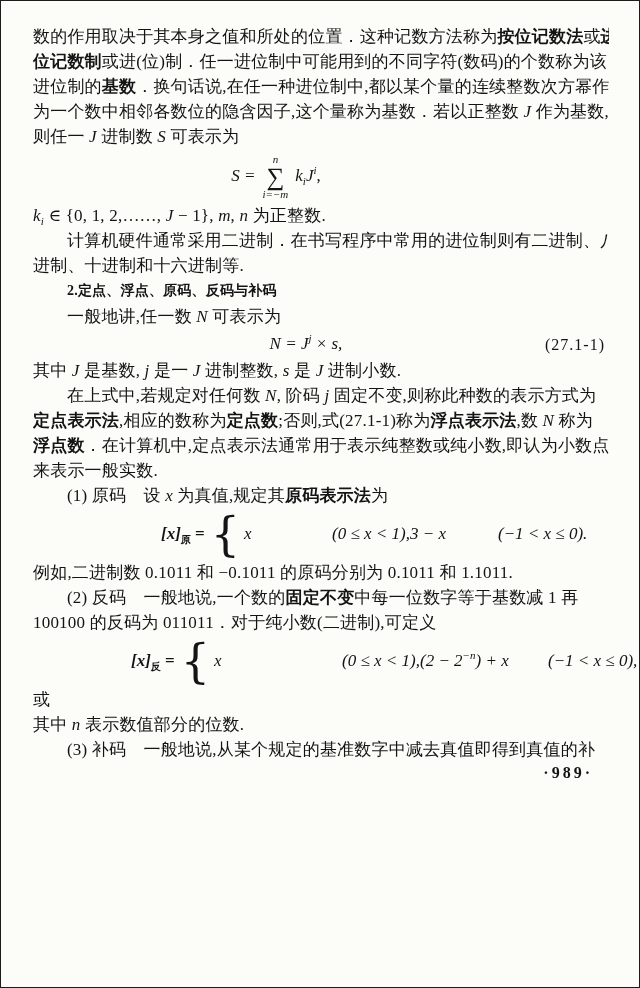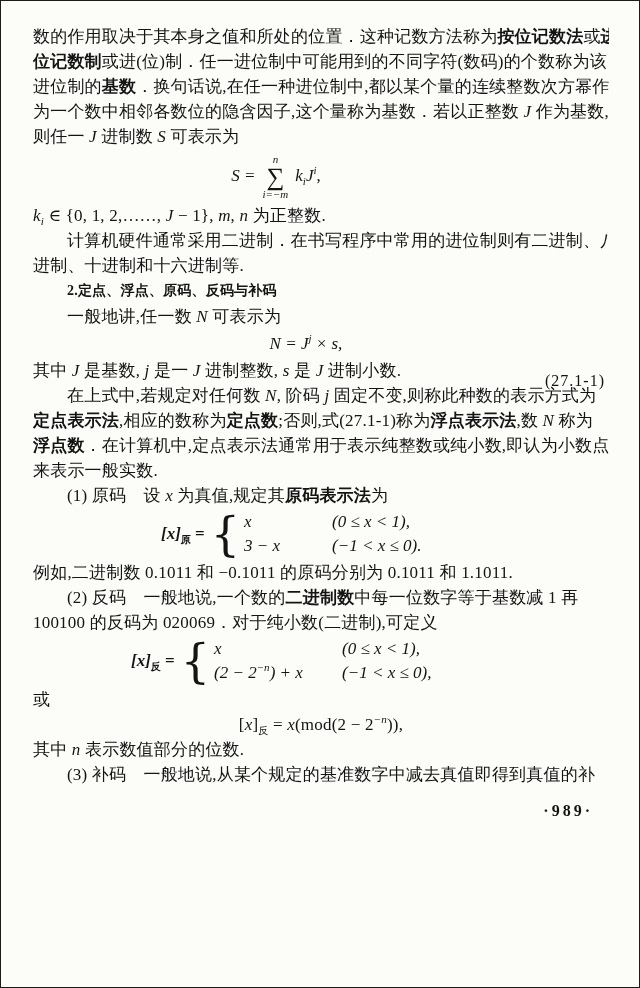--- a/index.html
+++ b/index.html
@@ -14,47 +14,47 @@
   .tl.ind {text-indent:34px;}
   .tl.ctr {text-align:center; text-indent:0;}
   .tl.hd {height:26px; line-height:26px; font-size:14px;}
   .bold {font-weight:700;}
   .it {font-style:italic;}
   sub,sup {font-size:11px; line-height:0; font-style:italic;}
   sub.cjk,sup.cjk {font-style:normal; font-size:10px;}
 
   .frow {position:relative; width:100%;}
   .eqno {position:absolute; right:4px; top:50%; transform:translateY(-50%);
-         font-size:16px; letter-spacing:1px; font-style:normal;margin-top:36px;}
+         font-size:16px; letter-spacing:1px; font-style:normal;}
 
   
   .f-sum {height:54px; display:flex; align-items:center; justify-content:center;}
   .f-sum .inner {display:flex; align-items:center; transform:translateX(-45px); font-size:17px;}
   .sigma-col {display:inline-flex; flex-direction:column; align-items:center; margin:0 7px;}
   .sigma-col .lim {font-size:11px; line-height:12px; font-style:italic;}
   .sigma-col .sigma {font-size:25px; line-height:23px; font-style:normal;}
 
   
   .f-one {height:29px; line-height:29px; text-align:center; font-size:17px;}
   .f-one .inner {display:inline-block; transform:translateX(-15px);}
 
   
   .f-cases {height:52px; display:flex; align-items:center; font-size:17px;}
   .f-cases .lhs {white-space:nowrap;font-weight:bold;}
   .brace {font-size:46px; font-weight:400; line-height:46px; font-style:normal;
           font-family:"DejaVu Serif",serif; margin:0 4px 0 6px;}
-  .case-col {display:flex; flex-direction:column;}
+  .case-col {display:flex; flex-direction:row;}
   .case-row {height:24px; line-height:24px; white-space:nowrap;}
   .cv {display:inline-block;}
   .f2 .cv {width:88px;}
   .f3 .cv {width:128px;}
   .f2 {margin-left:128px;}
   .f3 {margin-left:98px;}
 
-  .pageno-row {margin-top:15px; text-align:right; padding-right:16px;}
+  .pageno-row {margin-top:2px; text-align:right; padding-right:16px;}
   .pageno {font-weight:700; font-size:16px; letter-spacing:3px;}
 </style>
 </head>
 <body>
 
 <div class="page">
 
   <div class="para">
       <div class="tl"><span>数的作用取决于其本身之值和所处的位置．这种记数方法称为</span><span class="bold">按位记数法</span><span>或</span><span class="bold">进</span></div>
       <div class="tl"><span class="bold">位记数制</span><span>或进(位)制．任一进位制中可能用到的不同字符(数码)的个数称为该</span></div>
@@ -122,41 +122,38 @@
       <span class="case-row"><span class="cv it">3 − x</span><span class="it">(−1 &lt; x ≤ 0).</span></span>
     </span>
 
   </div>
 
   <div class="para">
       <div class="tl"><span>例如,二进制数 0.1011 和 −0.1011 的原码分别为 0.1011 和 1.1011.</span></div>
     </div>
 
   <div class="para">
-      <div class="tl ind"><span>(2) 反码　一般地说,一个数的</span><span class="bold">二进制数</span><span>中每一位数字等于基数减 1 再</span></div>
-      <div class="tl"><span>100100 的反码为 020069．对于纯小数(二进制),可定义</span></div>
+      <div class="tl ind"><span>(2) 反码　一般地说,一个数的</span><span class="bold">固定不变</span><span>中每一位数字等于基数减 1 再</span></div>
+      <div class="tl"><span>100100 的反码为 011011．对于纯小数(二进制),可定义</span></div>
     </div>
 
   <div class="frow f-cases f3">
     <span class="lhs"><span class="it">[x]</span><sub class="cjk">反</sub><span> = </span></span>
     <span class="brace">{</span>
     <span class="case-col">
       <span class="case-row"><span class="cv it">x</span><span class="it">(0 ≤ x &lt; 1),</span></span>
       <span class="case-row"><span class="cv"><span class="it">(2 − 2</span><sup>−n</sup><span class="it">) + x</span></span><span class="it">(−1 &lt; x ≤ 0),</span></span>
     </span>
 
   </div>
 
   <div class="para">
       <div class="tl"><span>或</span></div>
     </div>
 
-  <div class="para">
-      <div class="tl ctr"><span>[</span><span class="it">x</span><span>]</span><sub class="cjk">反</sub><span> = </span><span class="it">x</span><span>(mod(2 − 2</span><sup>−n</sup><span>)),</span></div>
-    </div>
 
   <div class="para">
       <div class="tl"><span>其中 </span><span class="it">n</span><span> 表示数值部分的位数.</span></div>
     </div>
 
   <div class="para">
       <div class="tl ind"><span>(3) 补码　一般地说,从某个规定的基准数字中减去真值即得到真值的补</span></div>
     </div>
 
   <div class="pageno-row">

